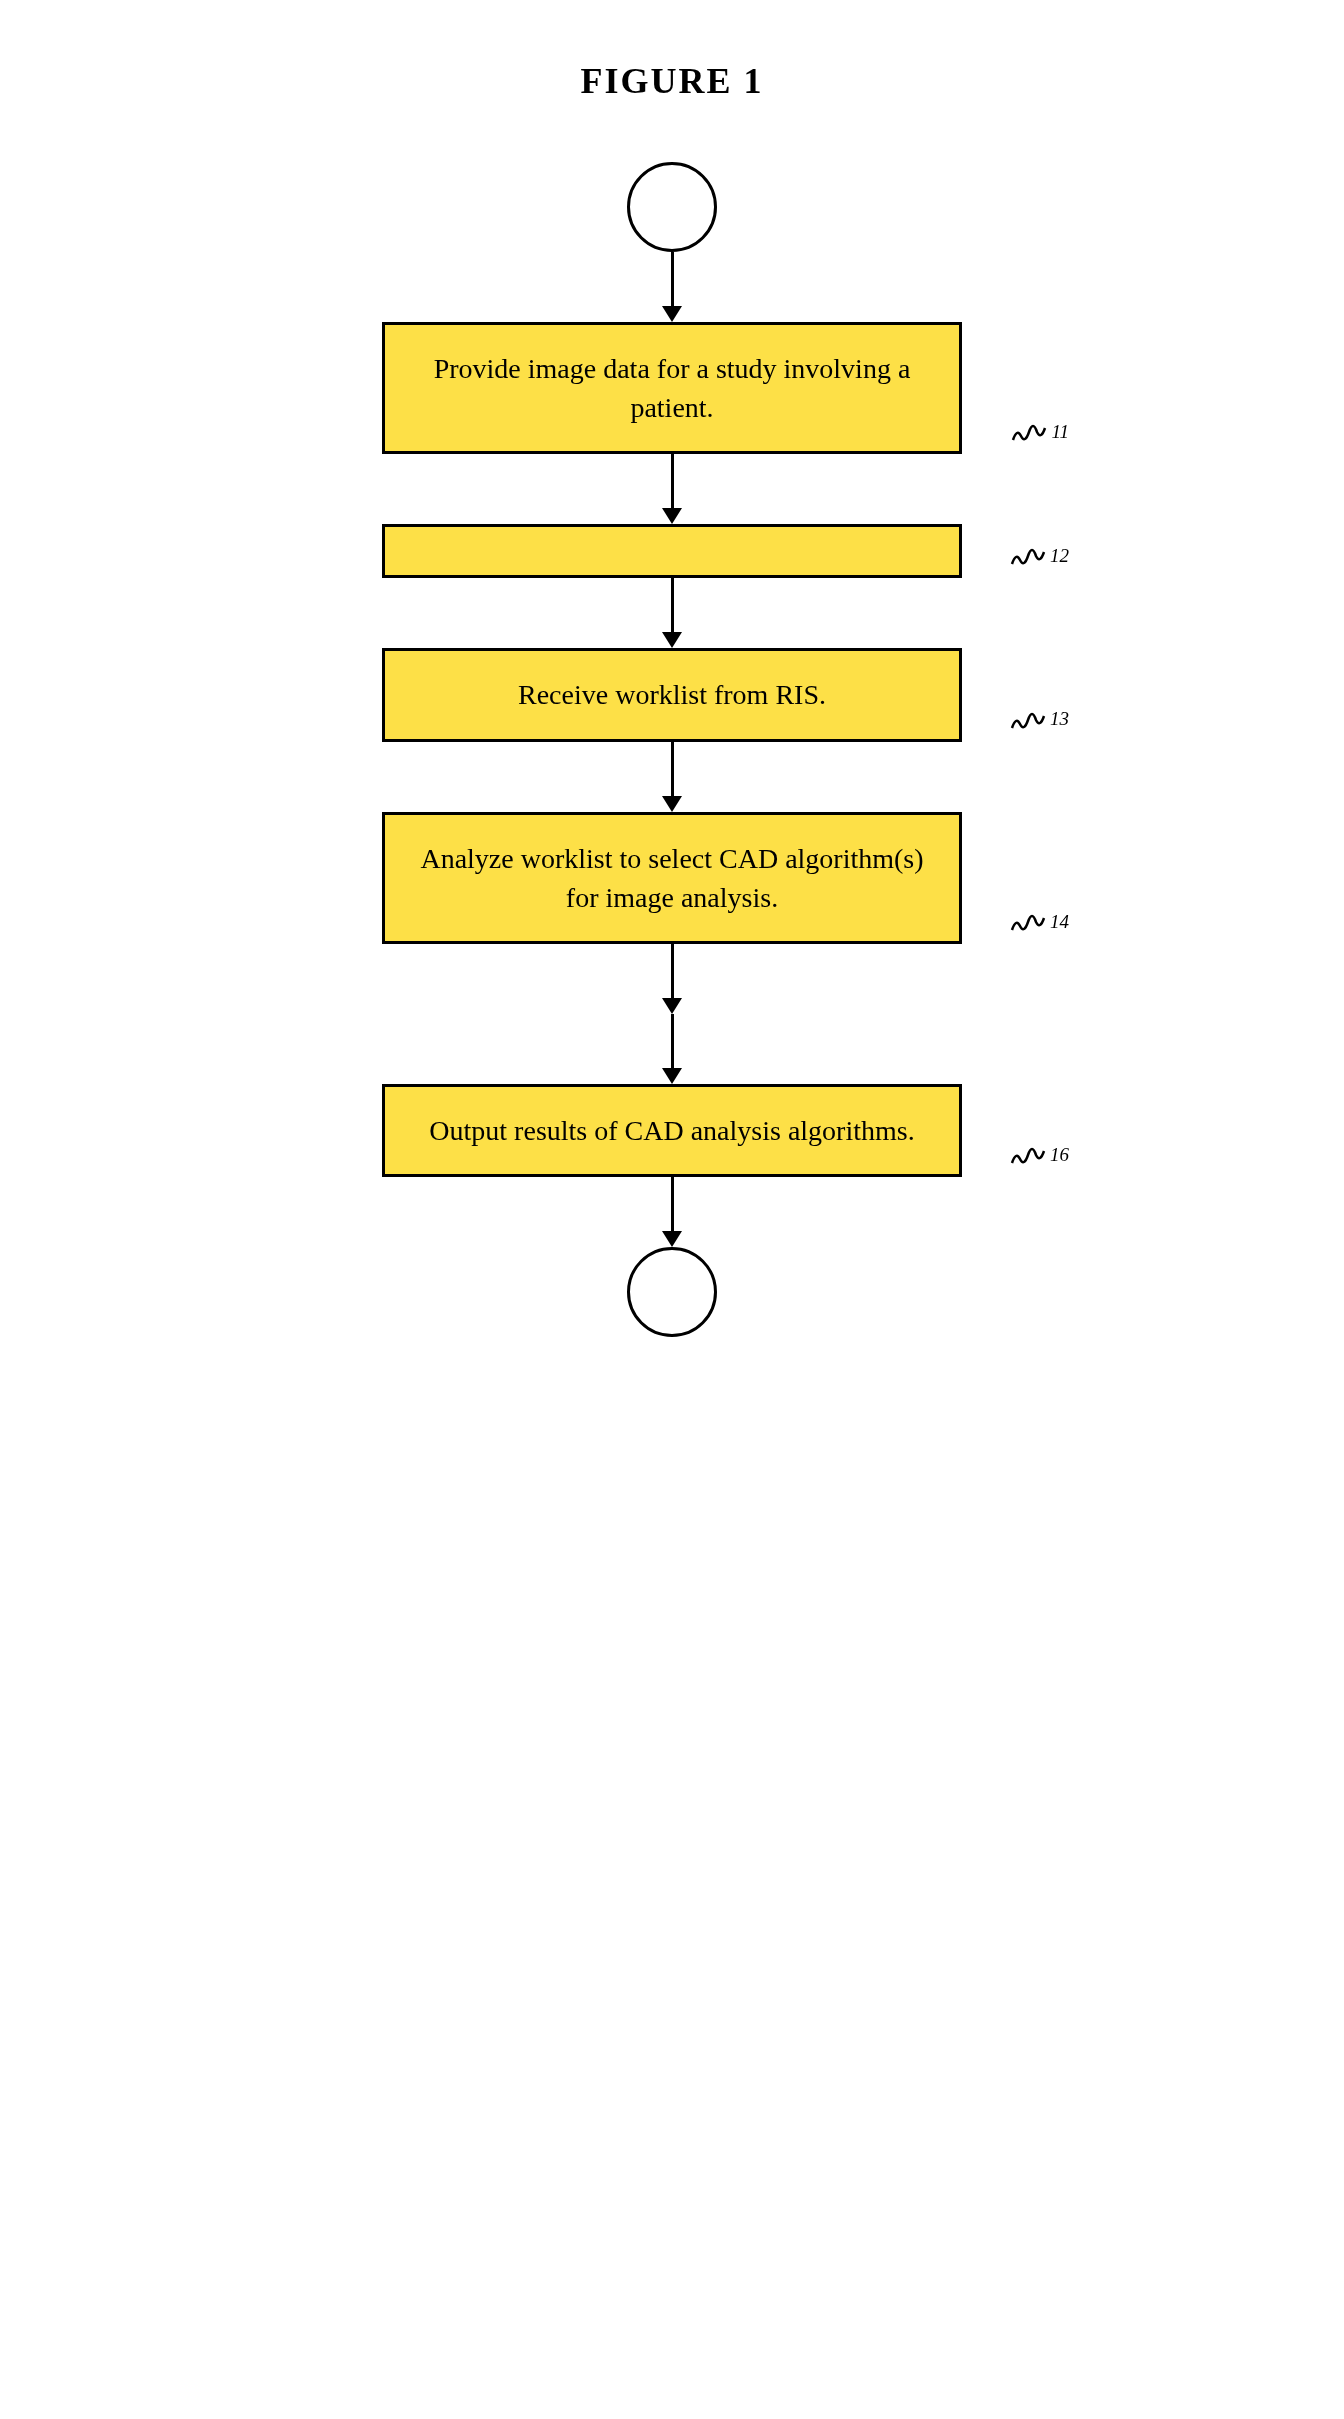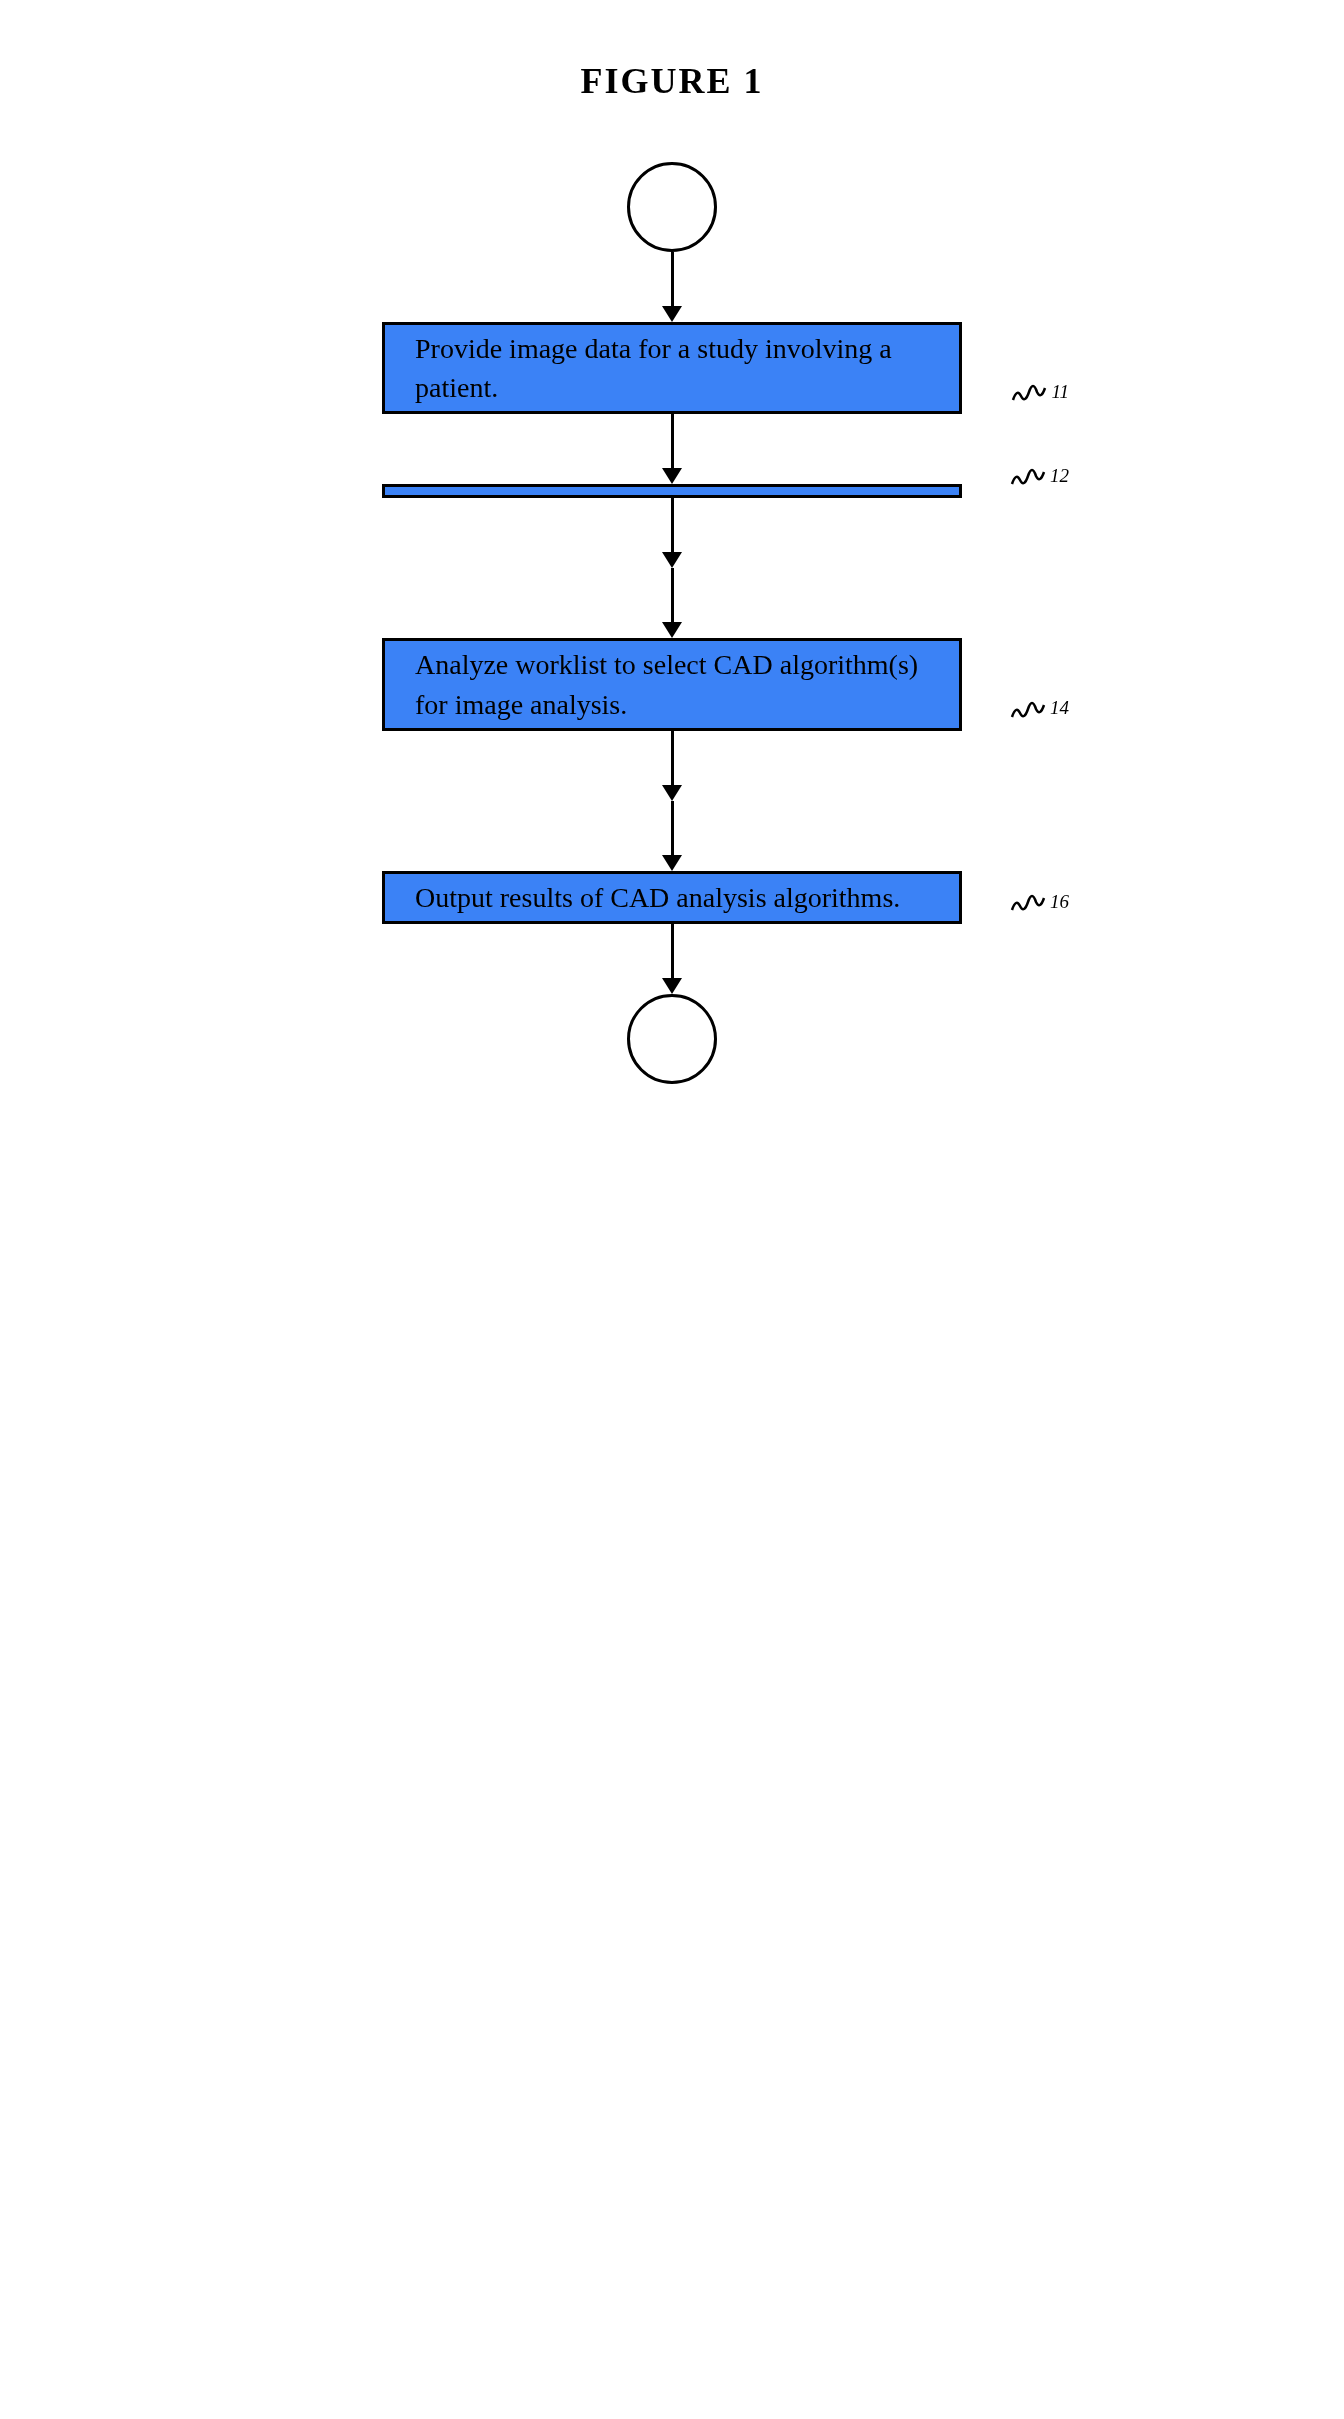--- a/index.html
+++ b/index.html
@@ -73,25 +73,25 @@
       width: 0;
       height: 0;
       border-left: 10px solid transparent;
       border-right: 10px solid transparent;
       border-top: 16px solid #000;
     }
 
     
     .flow-box {
       border: 3px solid #000;
-      background: #3b82f6;
-      padding: 4px 30px;
+      background: #fde047;
+      padding: 24px 30px;
       font-size: 28px;
       line-height: 1.4;
-      text-align: left;
+      text-align: center;
       width: 580px;
       position: relative;
     }
 
     
     .wavy-ref {
       position: absolute;
       right: -110px;
       bottom: 5px;
       display: flex;
@@ -147,20 +147,29 @@
         </svg>
         <span>12</span>
       </div>
     </div>
 
     <div class="arrow-connector">
       <div class="arrow-line"></div>
       <div class="arrow-head"></div>
     </div>
 
+    <div class="flow-box">
+      <span>Receive worklist from RIS.</span>
+      <div class="wavy-ref">
+        <svg viewBox="0 0 36 28" fill="none" xmlns="http://www.w3.org/2000/svg">
+          <path d="M2 22 Q6 10 10 18 Q14 26 18 14 Q22 2 26 14 Q30 22 34 10" stroke="#000" stroke-width="2.5" fill="none"></path>
+        </svg>
+        <span>13</span>
+      </div>
+    </div>
 
     <div class="arrow-connector">
       <div class="arrow-line"></div>
       <div class="arrow-head"></div>
     </div>
 
     <div class="flow-box">
       <span>Analyze worklist to select CAD algorithm(s) for image analysis.</span>
       <div class="wavy-ref">
         <svg viewBox="0 0 36 28" fill="none" xmlns="http://www.w3.org/2000/svg">

